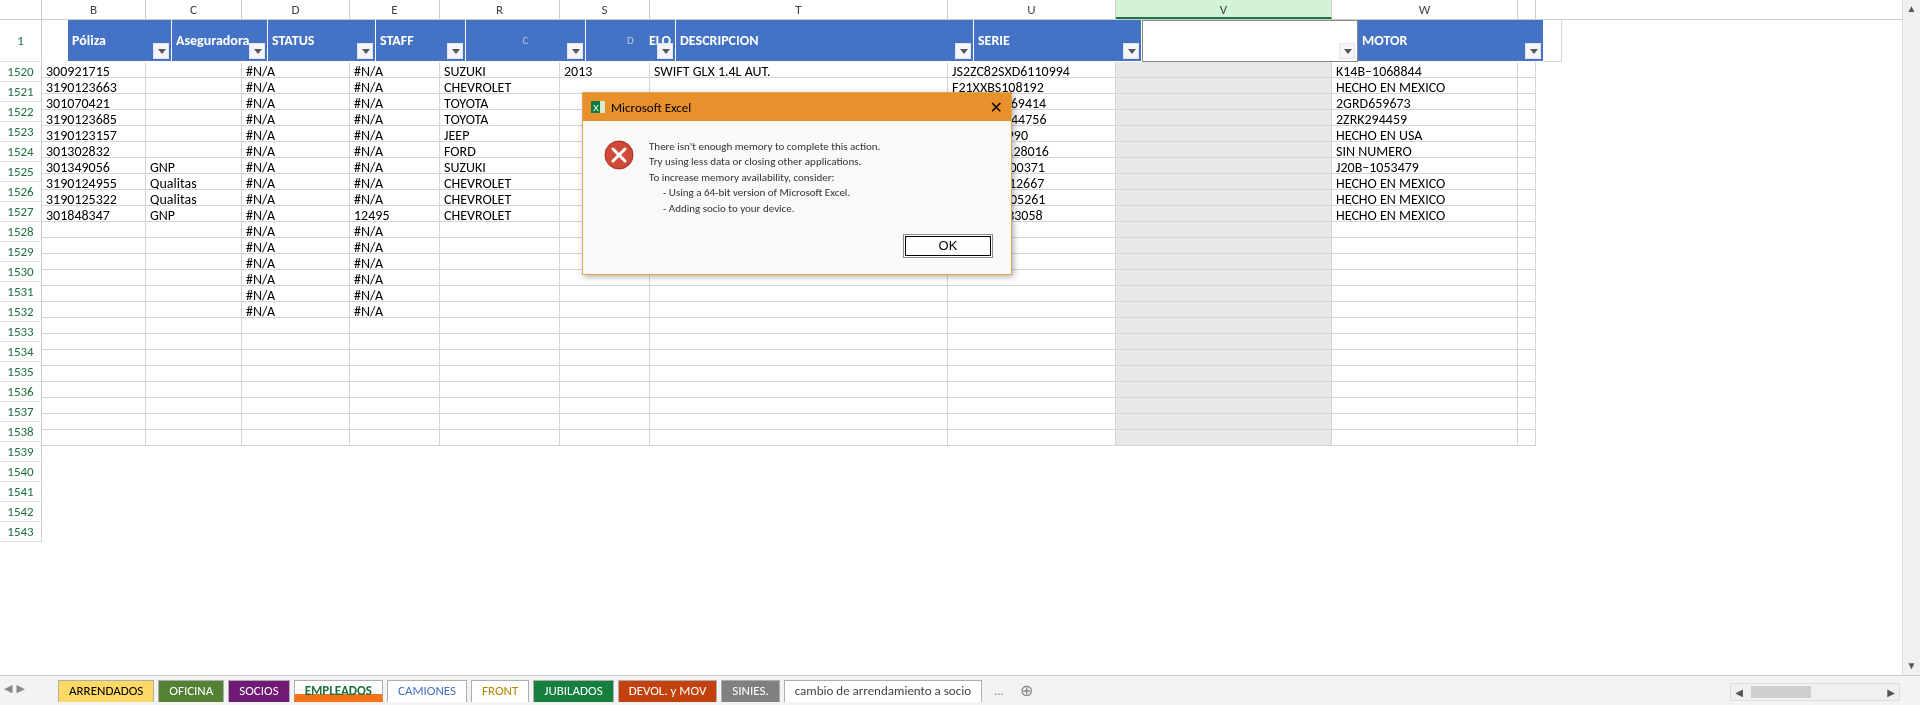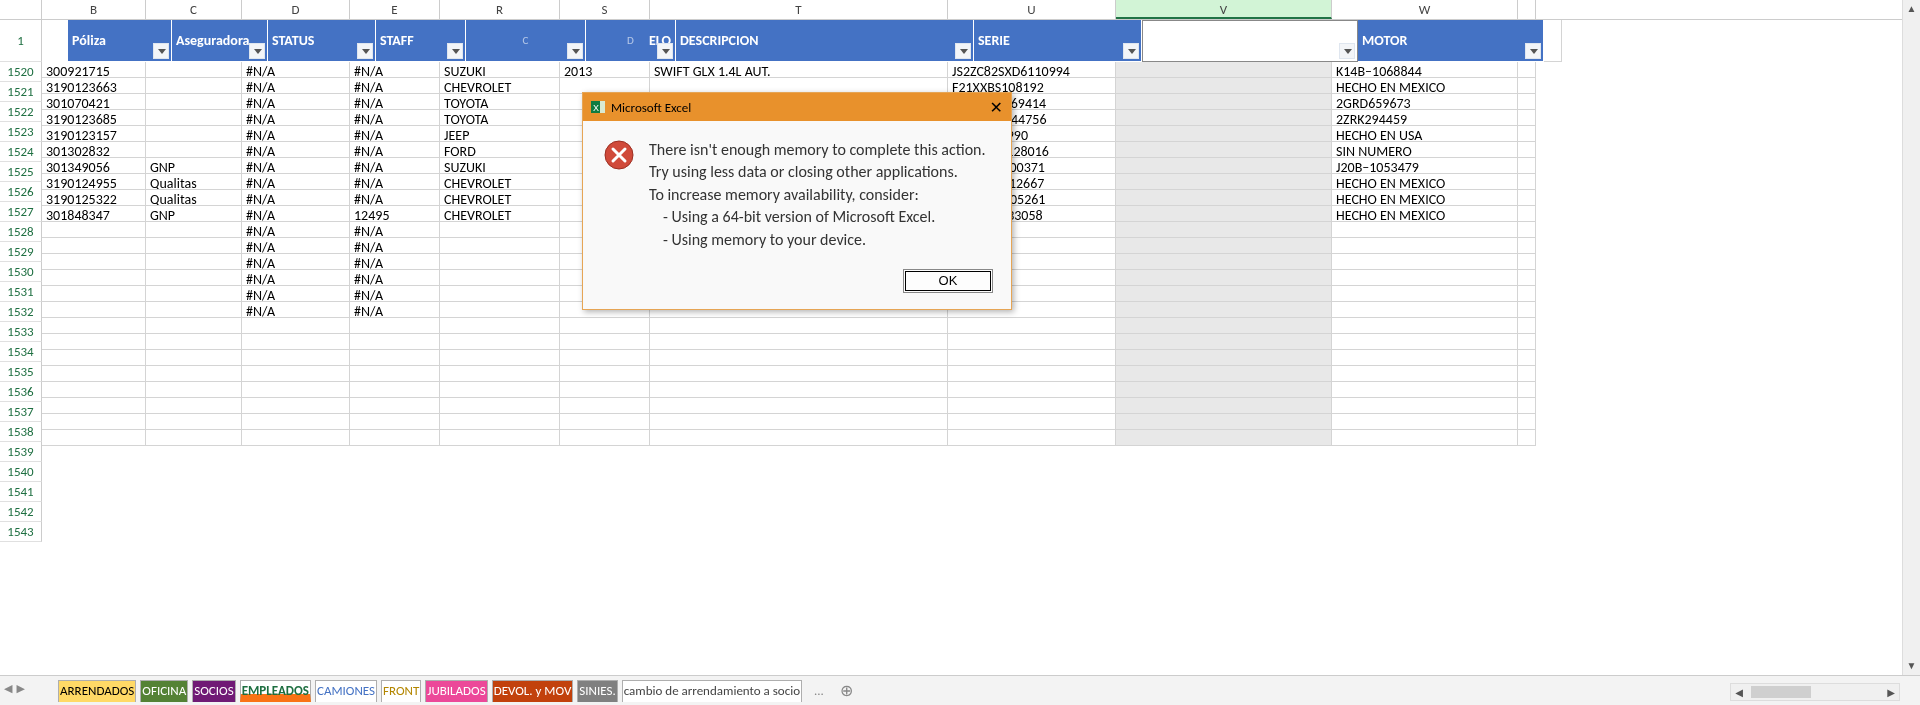--- a/index.html
+++ b/index.html
@@ -43,47 +43,47 @@
   .vscroll { position: absolute; right: 0; top: 0; width: 18px; bottom: 30px; background: #f0f0f0; border-left: 1px solid #ddd; }
   .vscroll .arrow { position:absolute; left:0; right:0; height:18px; background:#f0f0f0; text-align:center; font-size:10px; color:#555; line-height:18px; }
   .vscroll .arrow.up{top:0;} .vscroll .arrow.down{bottom:0;}
   .vscroll .arrow.up::after{content:"▲";} .vscroll .arrow.down::after{content:"▼";}
 
   
   .tabbar { position: absolute; left: 0; right: 0; bottom: 0; height: 30px; background: #f3f3f3; border-top: 1px solid #ccc; display: flex; align-items: center; padding-left: 58px; font-size: 13px; }
   .tabbar .nav { position:absolute; left:4px; top:6px; display:flex; gap:4px; }
   .tabbar .nav span{ font-size:11px; color:#888; cursor:pointer; }
   .tabs { display: flex; align-items: stretch; height: 22px; }
-  .tab { padding: 0 1px; margin-right: 4px; border: 1px solid #aeaeae; border-bottom: none; line-height: 20px; background: #fff; cursor: pointer; position: relative; }
+  .tab { padding: 0 10px; margin-right: 4px; border: 1px solid #aeaeae; border-bottom: none; line-height: 20px; background: #fff; cursor: pointer; position: relative; }
   .tab.arr { background: #FFD966; }
   .tab.ofi { background: #548235; color:#fff; }
   .tab.soc { background: #701a75; color:#fff; }
   .tab.emp { background: #fff; color:#1e6f41; font-weight:700; border-bottom:8px solid #f97316; }
   .tab.cam { background: #fff; color:#4472C4; }
   .tab.fro { background: #fff; color:#B38600; }
-  .tab.jub { background: #ec4899; color:#fff; }
+  .tab.jub { background: #15803d; color:#fff; }
   .tab.dev { background: #c2410c; color:#fff; }
   .tab.sin { background: #808080; color:#fff; }
   .tab.cambio { background:#fff; color:#444; }
   .more { padding: 0 8px; color:#888; }
   .plus { font-size:16px; color:#888; padding:0 8px; }
   .hscroll { position:absolute; right:20px; bottom:4px; width:170px; height:18px; background:#f0f0f0; border:1px solid #ddd; display:flex; align-items:center; }
   .hscroll .arrow{width:16px;text-align:center;font-size:10px;color:#555;}
   .hscroll .thumb{ margin-left:4px; width:60px; height:12px; background:#cfcfcf; }
 
   
   .dialog { position: absolute; left: 582px; top: 92px; width: 430px; background: #fff; border: 1px solid #e6a555; box-shadow: 2px 2px 6px rgba(0,0,0,.3); }
   .dialog .titlebar { background: #E8912C; color: #000; height: 28px; display:flex; align-items:center; padding: 0 8px; font-size: 13px; justify-content: space-between; }
   .dialog .titlebar .icon { width:14px; height:14px; display:inline-block; margin-right:6px; vertical-align:middle; }
   .dialog .titlebar .icon svg{display:block;}
   .dialog .titlebar .ttl{display:flex;align-items:center;}
   .dialog .close { font-size:16px; cursor:pointer; }
   .dialog .body { padding: 18px 20px 12px 20px; display:flex; background:#f9f9f9; }
   .dialog .erricon { width:32px; height:32px; margin-right: 14px; flex-shrink:0; }
-  .dialog .msg { font-size: 16px; color:#333; line-height:1.4; }
+  .dialog .msg { font-size: 11px; color:#333; line-height:1.4; }
   .dialog .msg .indent { padding-left: 14px; }
   .dialog .btnrow { padding: 6px 18px 16px; text-align:right; background:#f9f9f9; }
   .dialog .ok { width: 90px; height: 24px; border:1px solid #888; background:#fdfdfd; font-size:13px; cursor:pointer; outline:1px solid #000; outline-offset:-3px; }
 </style>
 </head>
 <body>
 
 <div class="sheet-area">
   <div class="col-headers" id="colhdrs">
     <div class="corner"></div>
@@ -510,19 +510,19 @@
       <svg viewBox="0 0 32 32">
           <circle cx="16" cy="16" r="14" fill="#d04a3a" stroke="#9c2f22" stroke-width="1"></circle>
           <path d="M10 10 L22 22 M22 10 L10 22" stroke="#fff" stroke-width="3" stroke-linecap="round"></path>
         </svg>
     </div>
     <div class="msg">
       <div>There isn't enough memory to complete this action.</div>
       <div>Try using less data or closing other applications.</div>
       <div>To increase memory availability, consider:</div>
       <div class="indent">- Using a 64-bit version of Microsoft Excel.</div>
-      <div class="indent">- Using memory to your device.</div>
+      <div class="indent">- Adding socio to your device.</div>
     </div>
   </div>
   <div class="btnrow">
     <button class="ok">OK</button>
   </div>
 </div>
 
 </body></html>

